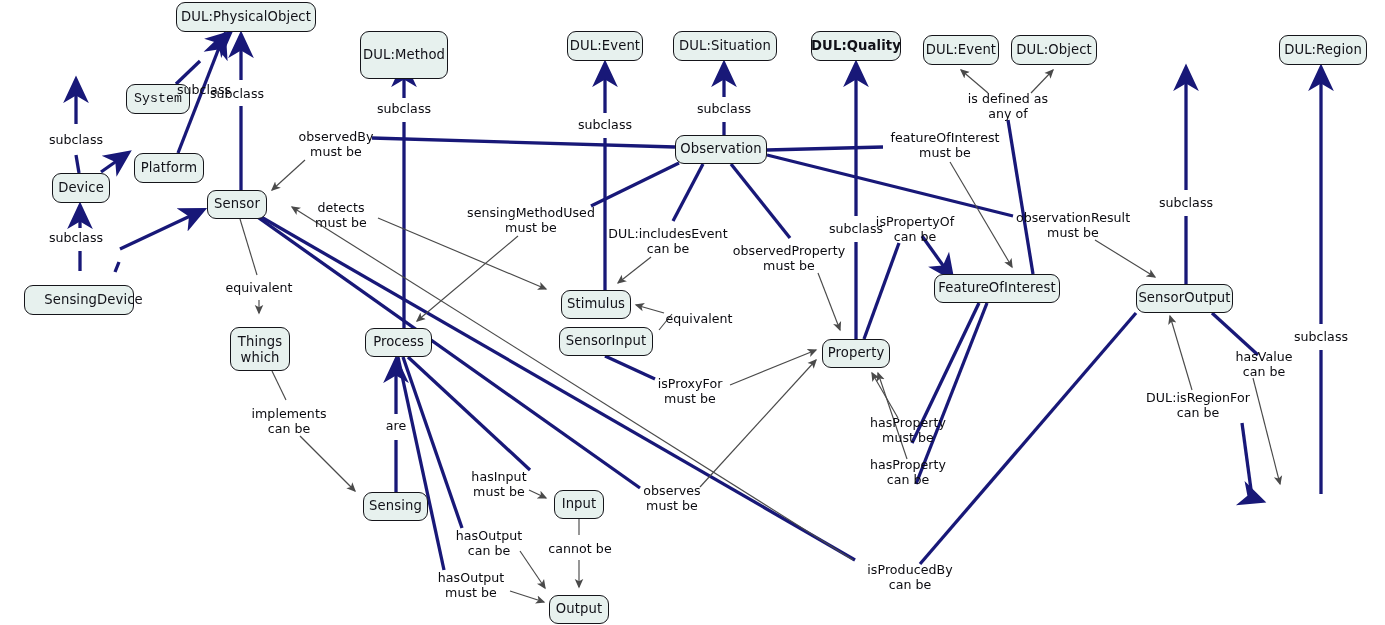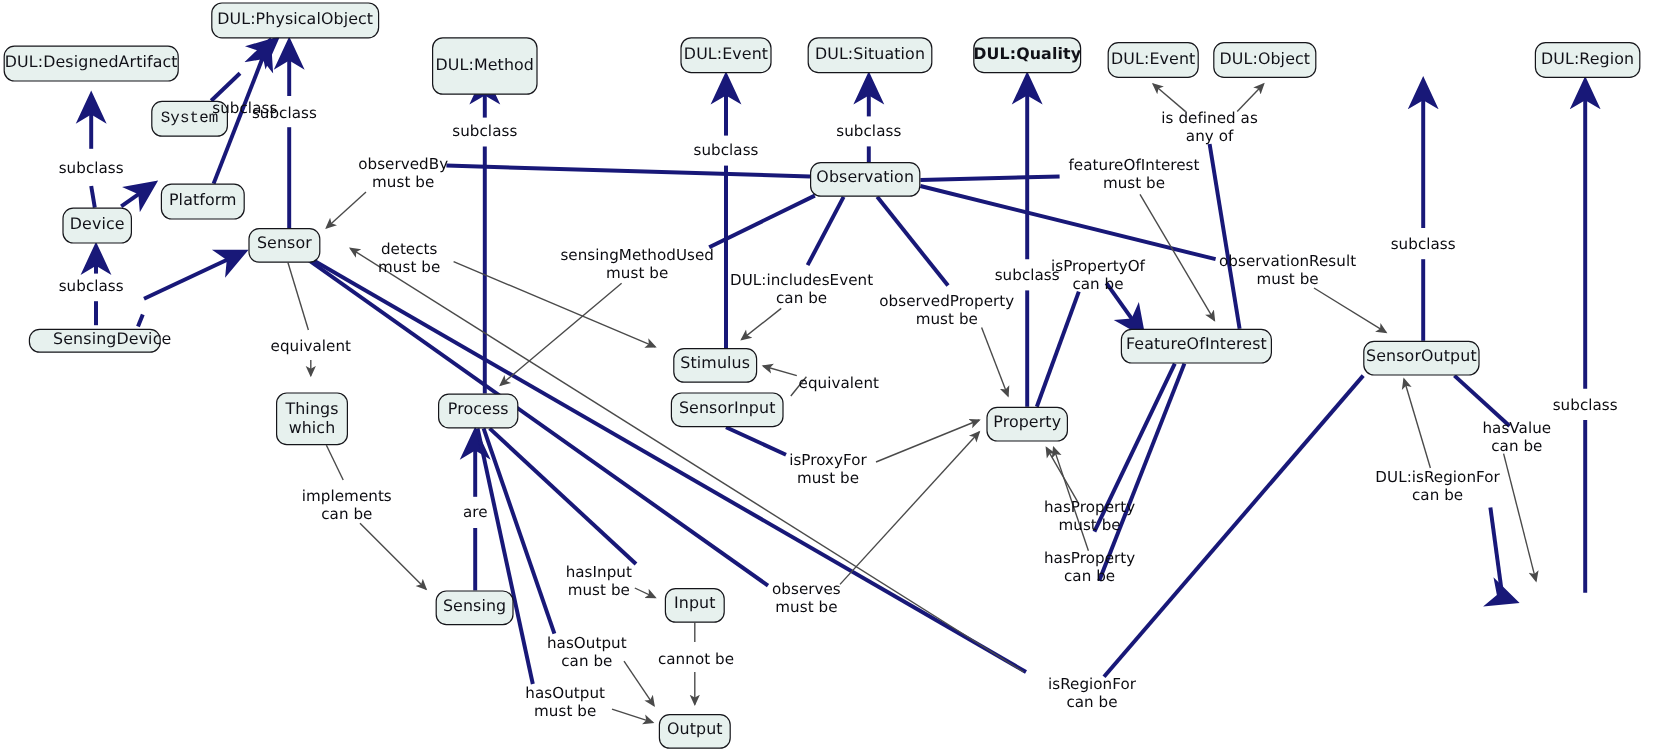--- a/index.html
+++ b/index.html
@@ -183,26 +183,25 @@
 
       <path d="M1253,378 L1280,484" marker-end="url(#ahThin)"></path>
     </g>
 
     <g stroke="#181878" stroke-width="3.3" fill="none">
 
       <path d="M1248,496 L1262,501" marker-end="url(#ahThick)"></path>
     </g>
   </svg>
 
-  <div class="node" style="left:3px;top:38px;width:146px;height:30px;">DUL:DesignedArtifact</div>
   <div class="node" style="left:176px;top:2px;width:140px;height:30px;">DUL:PhysicalObject</div>
   <div class="node" style="left:126px;top:84px;width:64px;height:30px;font-family:Liberation Mono, monospace;">System</div>
   <div class="node" style="left:134px;top:153px;width:70px;height:30px;">Platform</div>
   <div class="node" style="left:52px;top:173px;width:58px;height:30px;">Device</div>
-  <div class="node" style="left:24px;top:274px;width:110px;height:20px;padding-left:36px;">SensingDevice</div>
+  <div class="node" style="left:24px;top:285px;width:110px;height:30px;padding-left:36px;">SensingDevice</div>
   <div class="node" style="left:207px;top:190px;width:60px;height:29px;">Sensor</div>
   <div class="node two-line" style="left:230px;top:327px;width:60px;height:44px;">Things
 which</div>
   <div class="node" style="left:360px;top:31px;width:88px;height:48px;">DUL:Method</div>
   <div class="node" style="left:365px;top:328px;width:67px;height:29px;">Process</div>
   <div class="node" style="left:363px;top:492px;width:65px;height:29px;">Sensing</div>
   <div class="node" style="left:567px;top:31px;width:76px;height:30px;">DUL:Event</div>
   <div class="node" style="left:561px;top:290px;width:70px;height:29px;">Stimulus</div>
   <div class="node" style="left:559px;top:327px;width:94px;height:29px;">SensorInput</div>
   <div class="node" style="left:554px;top:490px;width:50px;height:29px;">Input</div>
@@ -257,21 +256,21 @@
 must be</div>
   <div class="elabel" style="left:1008px;top:106px;">is defined as
 any of</div>
   <div class="elabel" style="left:1073px;top:225px;">observationResult
 must be</div>
   <div class="elabel" style="left:1186px;top:203px;">subclass</div>
   <div class="elabel" style="left:908px;top:430px;">hasProperty
 must be</div>
   <div class="elabel" style="left:908px;top:472px;">hasProperty
 can be</div>
-  <div class="elabel" style="left:910px;top:577px;">isRegionFor
+  <div class="elabel" style="left:910px;top:577px;">isProducedBy
 can be</div>
   <div class="elabel" style="left:1198px;top:405px;">DUL:isRegionFor
 can be</div>
   <div class="elabel" style="left:1264px;top:364px;">hasValue
 can be</div>
   <div class="elabel" style="left:1321px;top:337px;">subclass</div>
 
 </div>
 
 </body></html>

